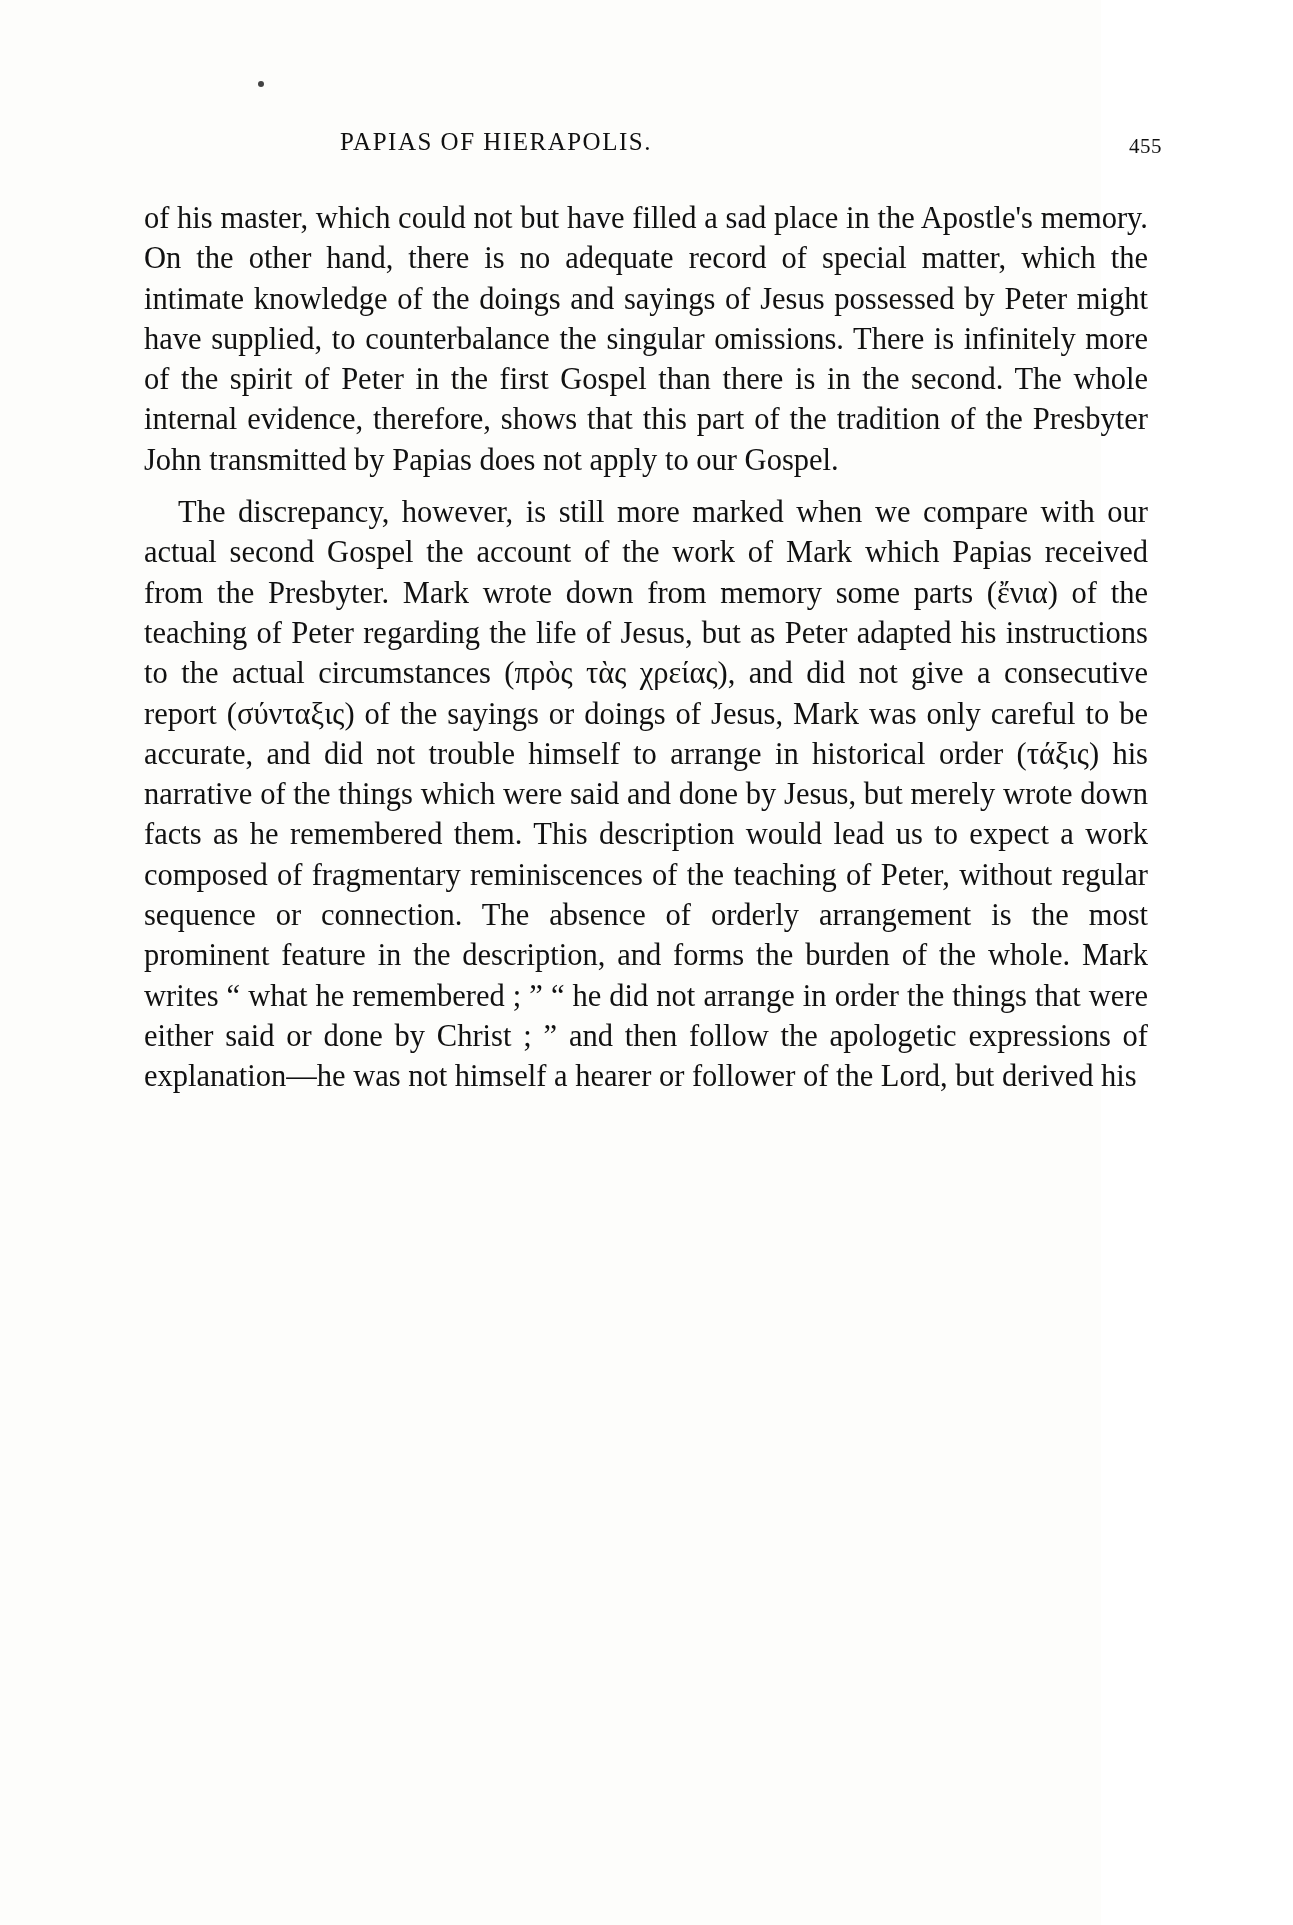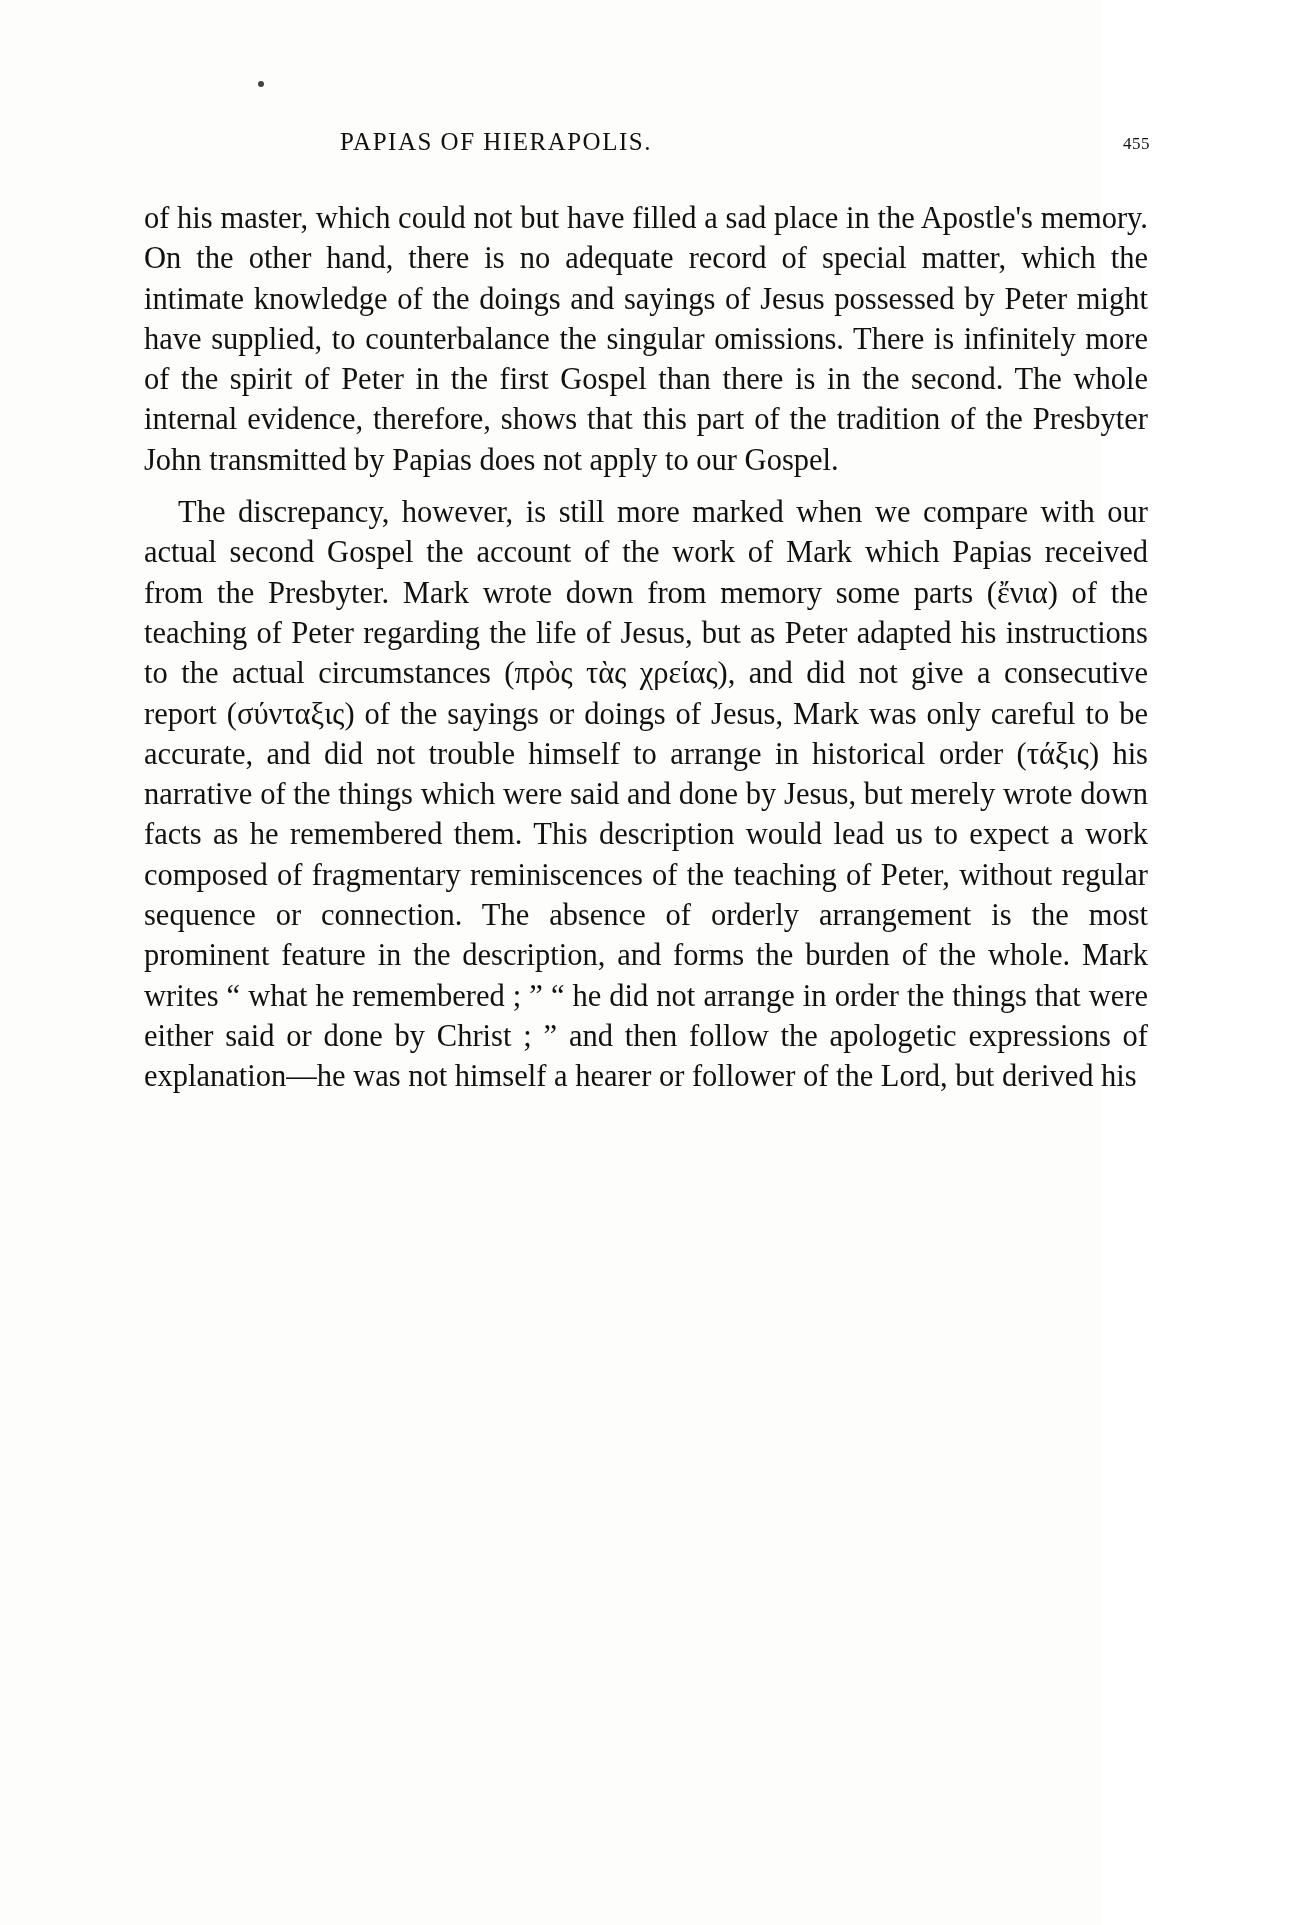--- a/index.html
+++ b/index.html
@@ -43,23 +43,23 @@
     position: absolute;
     left: 208px;
     top: 0;
     font-size: 25px;
     letter-spacing: 1.5px;
     font-variant: normal;
     white-space: nowrap;
   }
   .folio {
     position: absolute;
-    right: 12px;
+    right: 0;
     top: 6px;
-    font-size: 17px;
+    font-size: 21px;
     letter-spacing: .5px;
   }
   .body-text {
     position: absolute;
     top: 186px;
     left: 132px;
     width: 1028px;
     font-size: 30.5px;
     line-height: 40.3px;
     text-align: justify;

